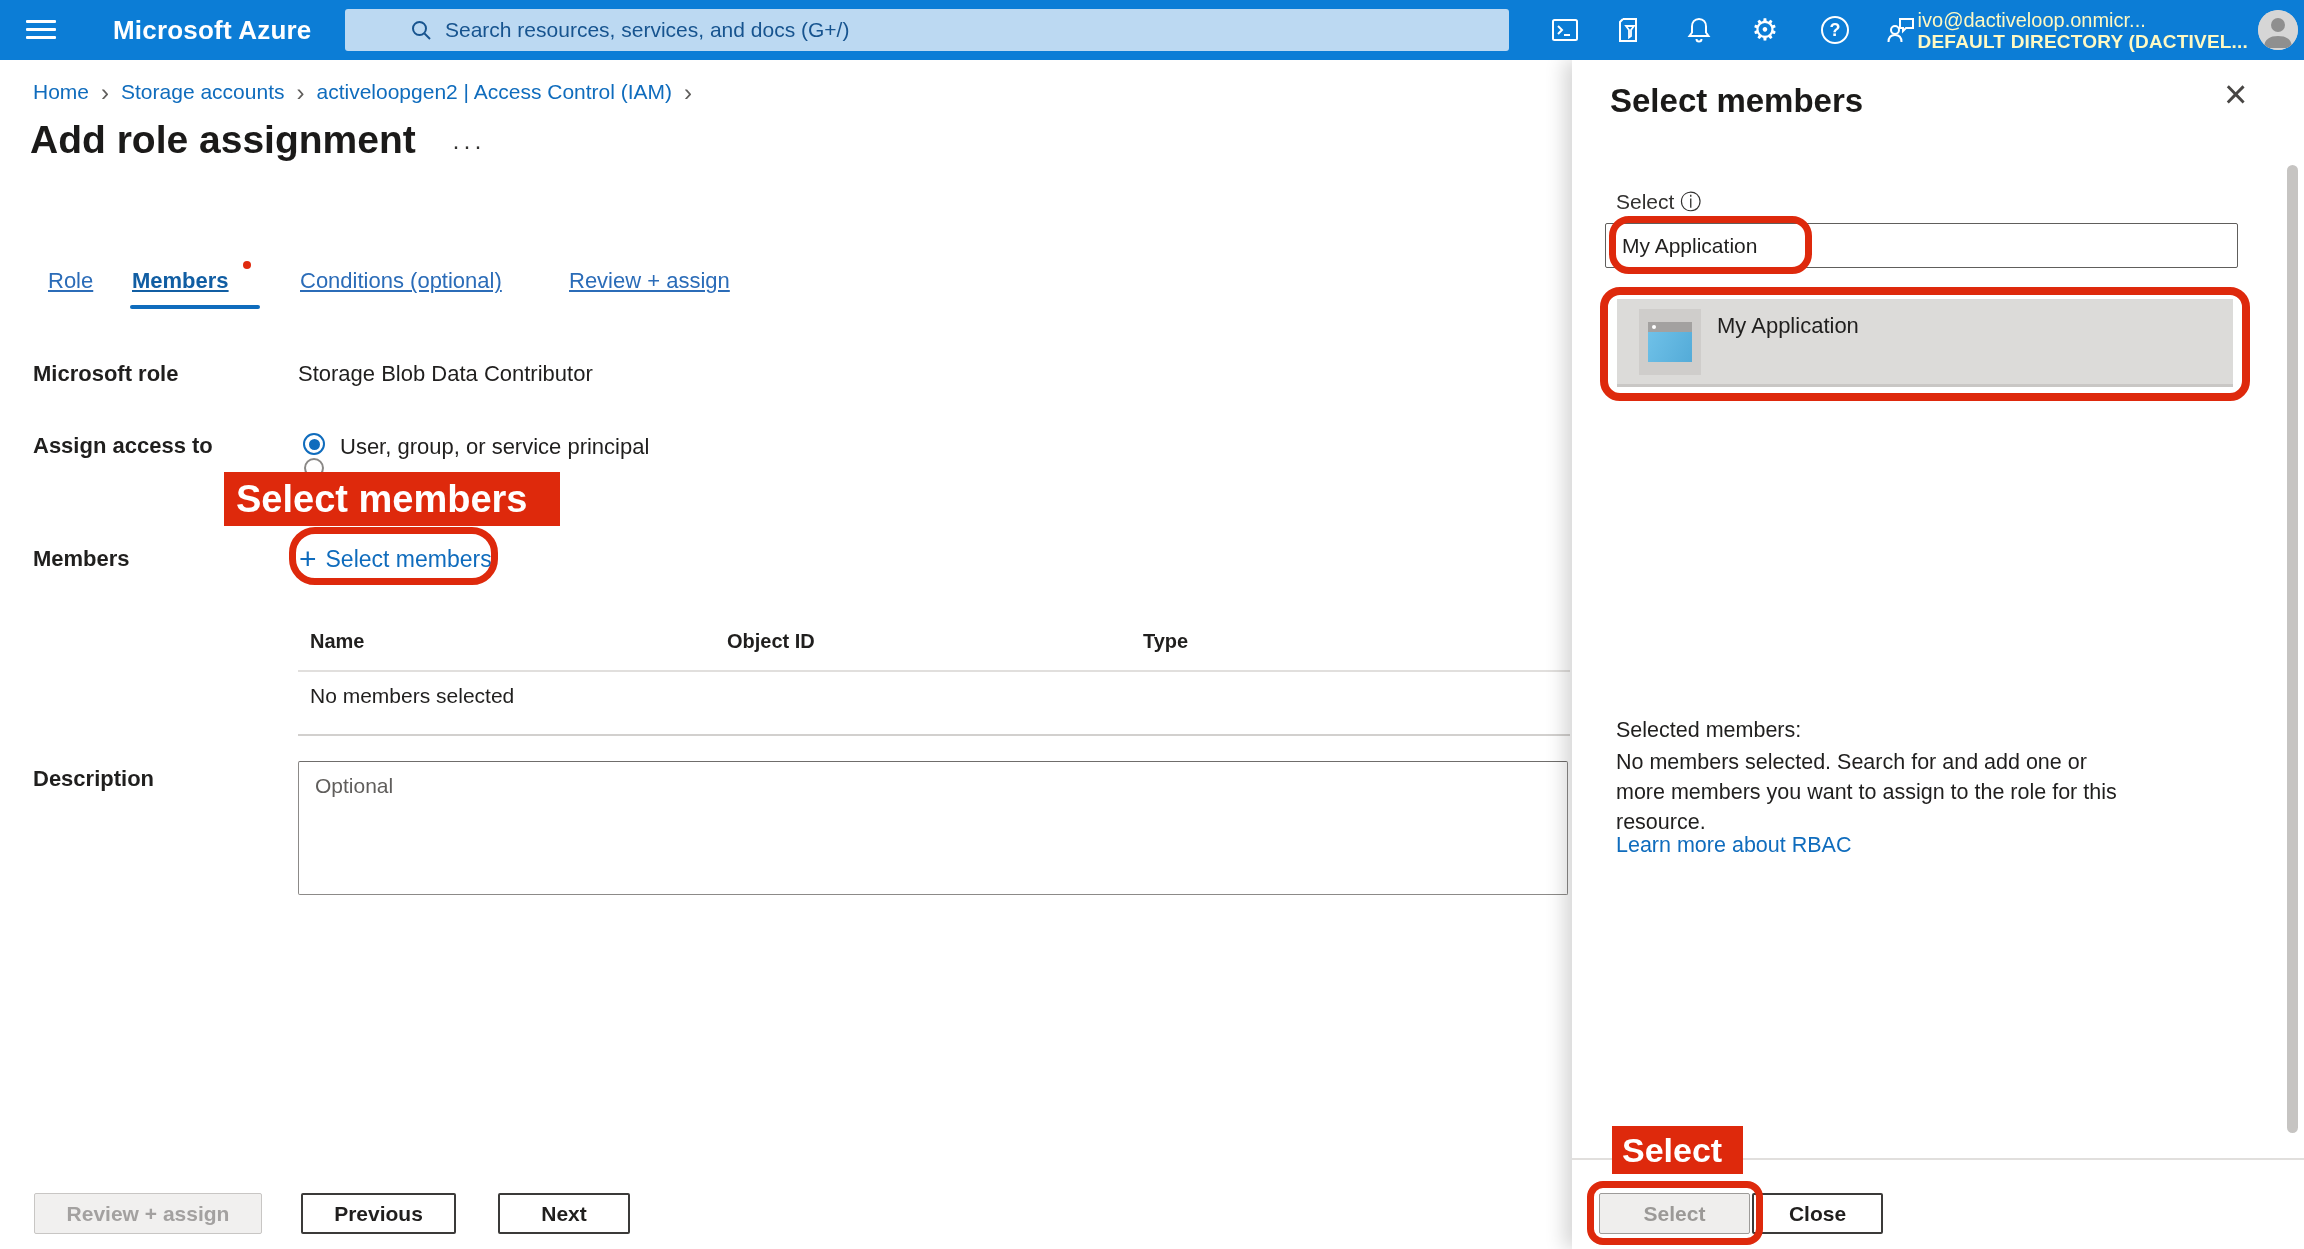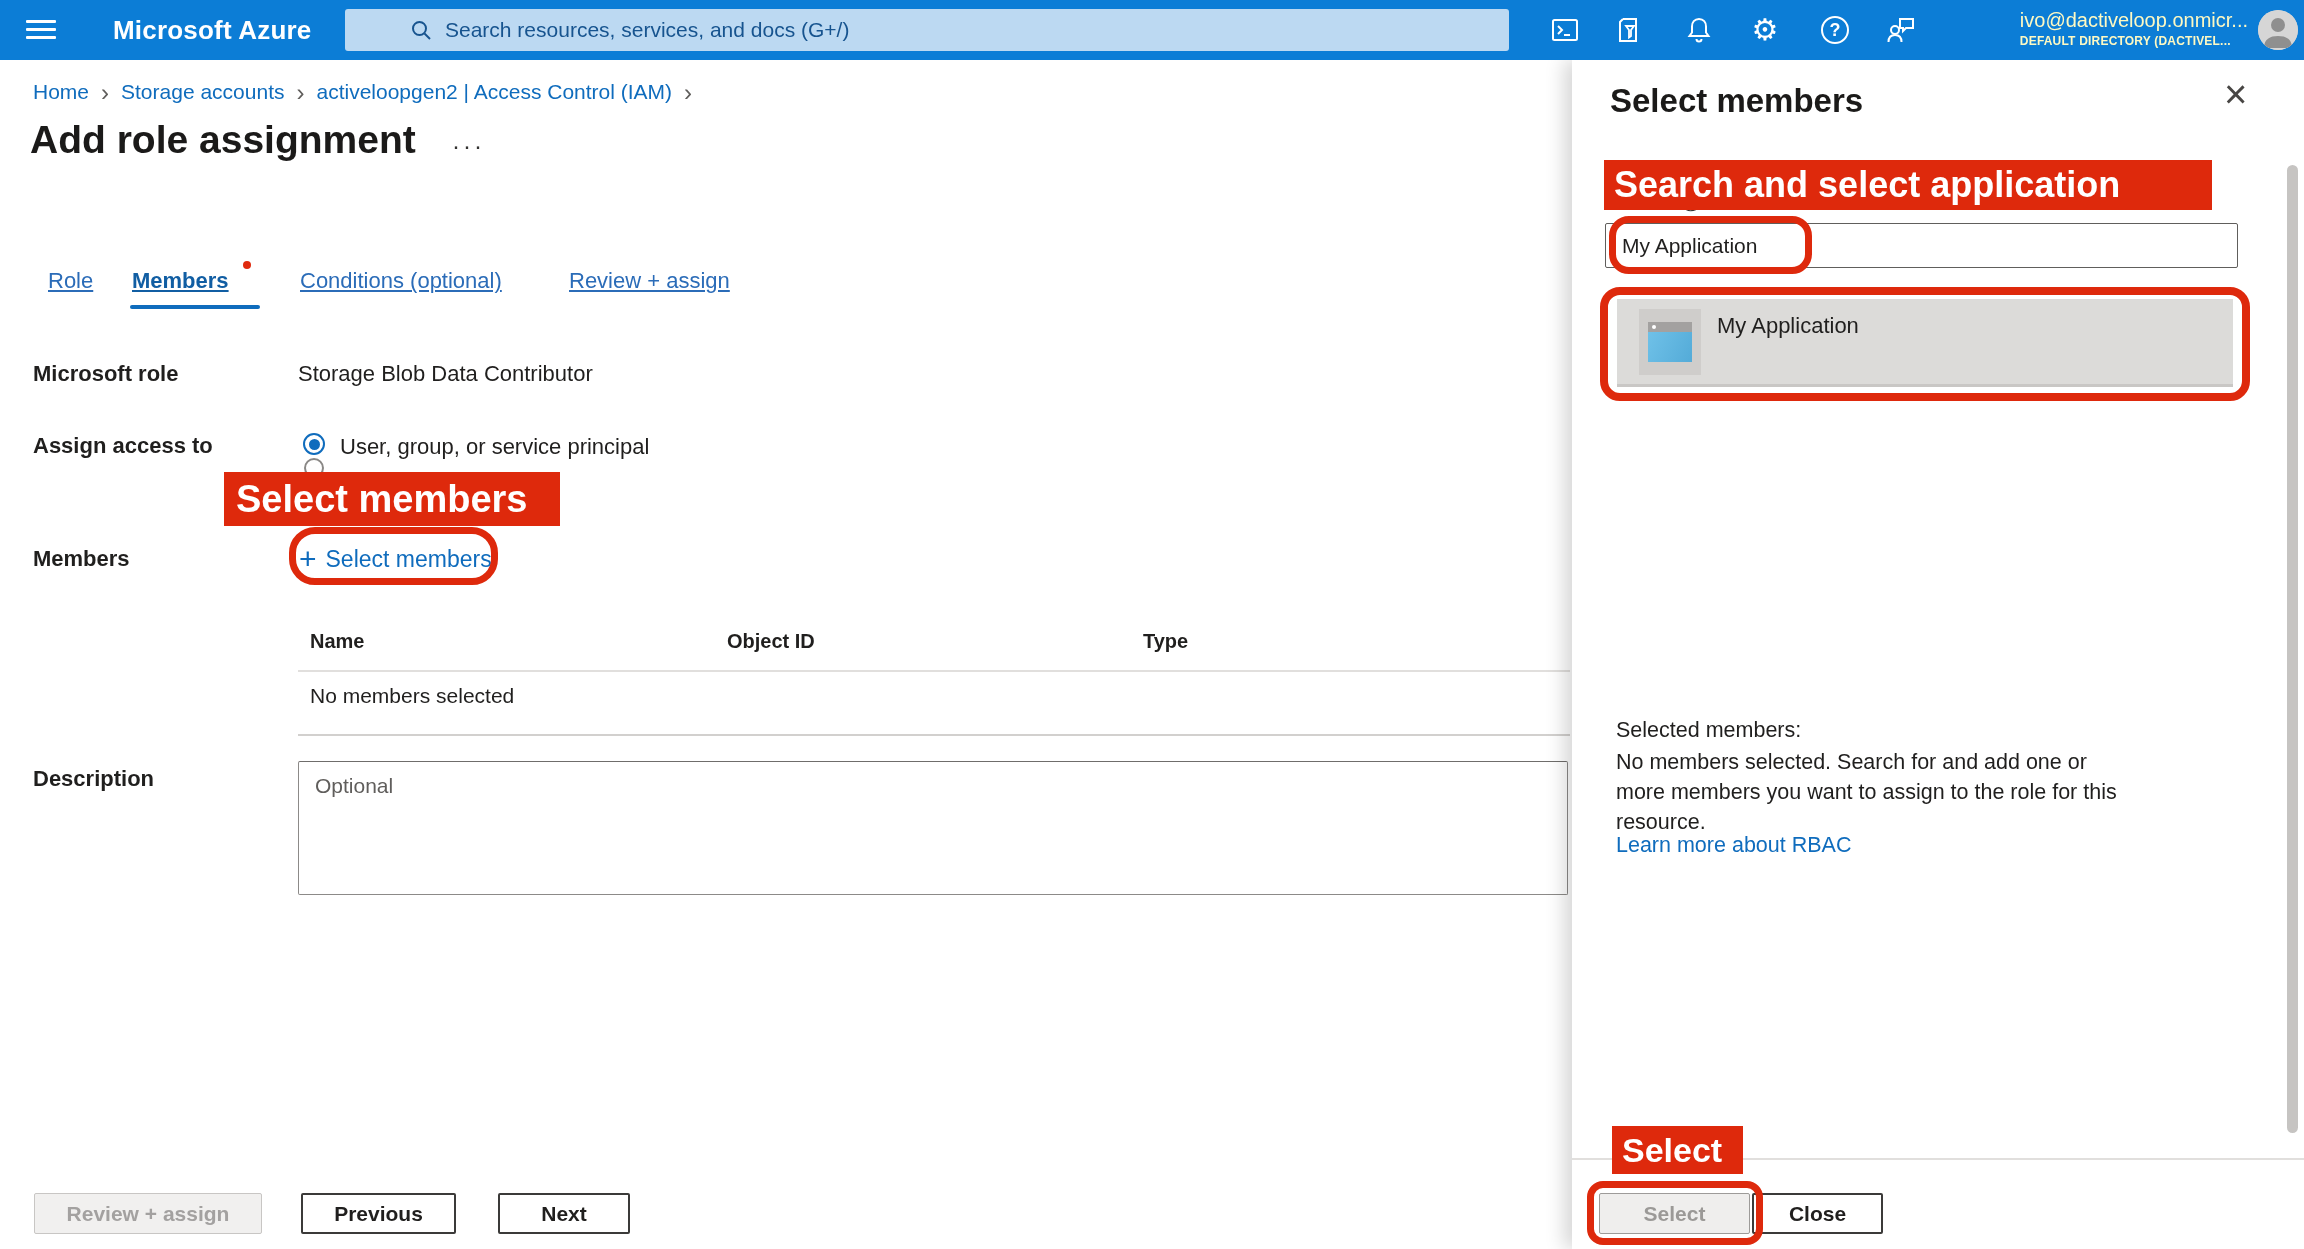--- a/index.html
+++ b/index.html
@@ -15,21 +15,21 @@
   .brand { position:absolute; left:113px; top:0; height:44px; line-height:60px; color:#fff; font-size:26px; font-weight:700; letter-spacing:.2px; }
   .top-search { position:absolute; left:345px; top:9px; width:1164px; height:42px; background:#bcd9f2; border-radius:3px; display:flex; align-items:center;padding-left:46px; }
   .top-search svg { margin-left:18px; }
   .top-search input { flex:1; height:100%; border:none; outline:none; background:transparent; font-family:"Liberation Sans",sans-serif; font-size:21px; color:#17548f; padding-left:12px; }
   .top-search input::placeholder { color:#17548f; opacity:1; }
   .tb-icon { position:absolute; top:13px; width:34px; height:34px; display:flex; align-items:center; justify-content:center; cursor:pointer; }
   .help-circle { width:28px; height:28px; border:2px solid #fff; border-radius:50%; color:#fff; font-size:18px; font-weight:700; display:flex; align-items:center; justify-content:center; }
   .gear-glyph { color:#fff; font-size:30px; line-height:34px; }
   .account { position:absolute; right:56px; top:8px; color:#fef9c3; }
   .account .name { font-size:20px; line-height:25px; }
-  .account .dir  { font-size:12px; font-weight:700; letter-spacing:.2px; line-height:17px; }
+  .account .dir  { font-size:19px; font-weight:700; letter-spacing:.2px; line-height:17px; }
   .avatar { position:absolute; left:2258px; top:10px; width:40px; height:40px; border-radius:50%; overflow:hidden; background:#d6d6d6; cursor:pointer; }
 
   
   .breadcrumb { position:absolute; left:33px; top:80px; font-size:21px; display:flex; align-items:center; gap:12px; }
   .breadcrumb a { color:#0f6cbd; text-decoration:none; cursor:pointer; }
   .crumb-sep { color:#605e5c; font-size:24px; line-height:21px; }
   .page-title { position:absolute; left:30px; top:118px; font-size:39px; font-weight:700; color:#1b1a19; }
   .title-ellipsis { position:absolute; left:452px; top:132px; font-size:24px; letter-spacing:3px; color:#323130; cursor:pointer; }
 
   .tab { position:absolute; top:268px; font-size:22px; color:#2b6cb8; cursor:pointer;text-decoration:underline; }
@@ -239,20 +239,19 @@
     <div class="panel-divider"></div>
     <div class="pbtn pbtn-select">Select</div>
     <div class="pbtn pbtn-close">Close</div>
   </div>
 
   <div class="scroll-thumb"></div>
 
   <div class="ann-label ann-select-members">Select members</div>
   <div class="ann-ring ring-select-members-link"></div>
 
-  <div class="ann-label ann-search-app">Search and select application</div>
   <div class="ann-ring ring-search-box"></div>
   <div class="ann-ring ring-result"></div>
 
   <div class="ann-label ann-select">Select</div>
   <div class="ann-ring ring-select-btn"></div>
 
 </div>
 
 </body></html>

